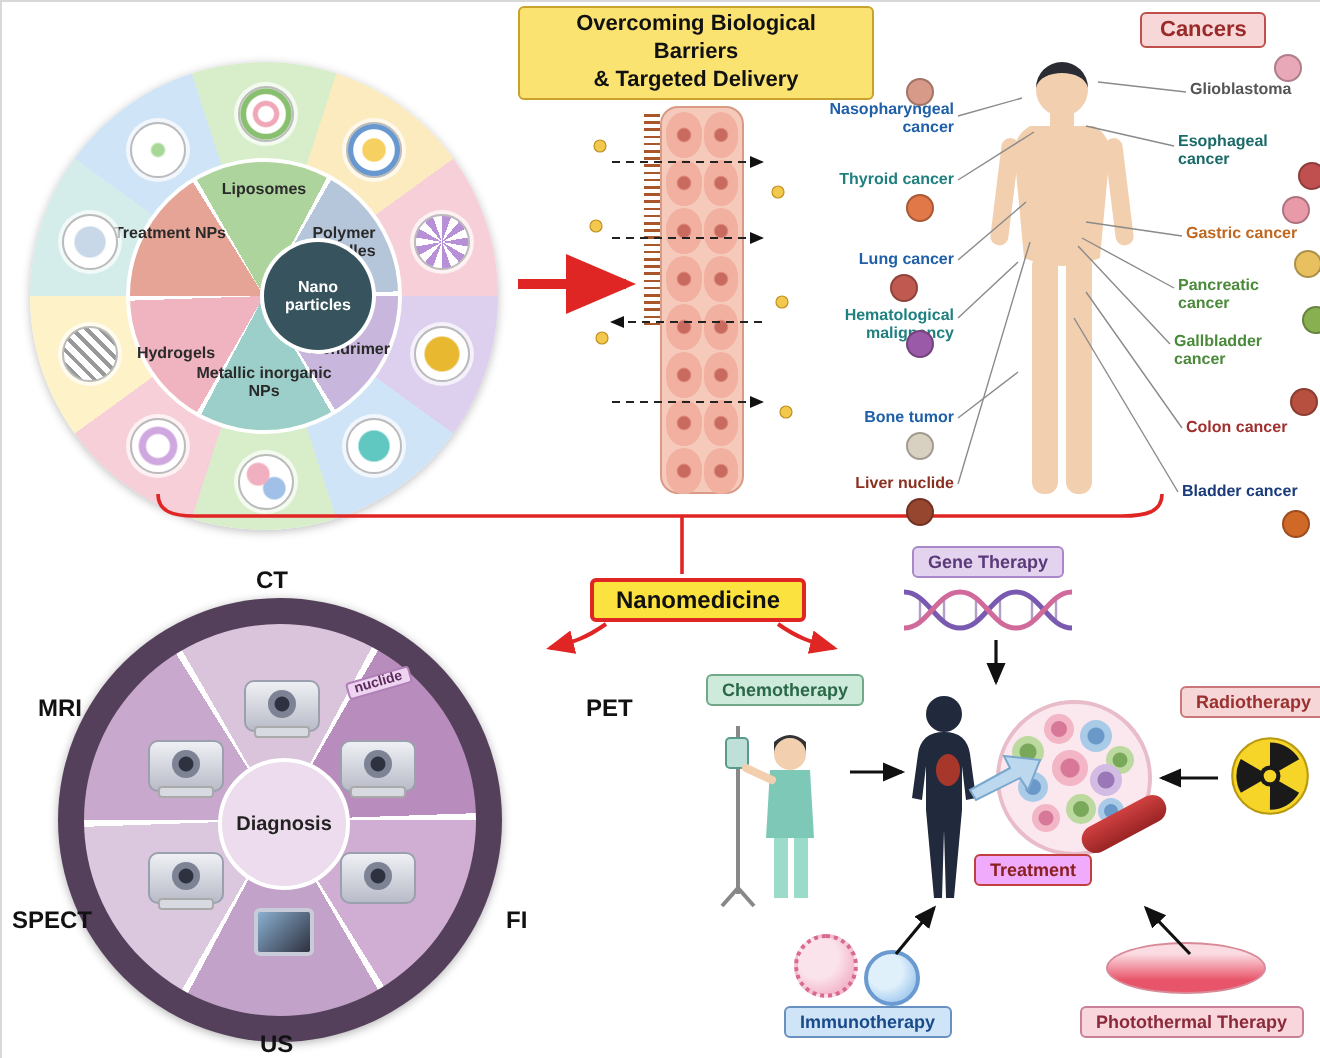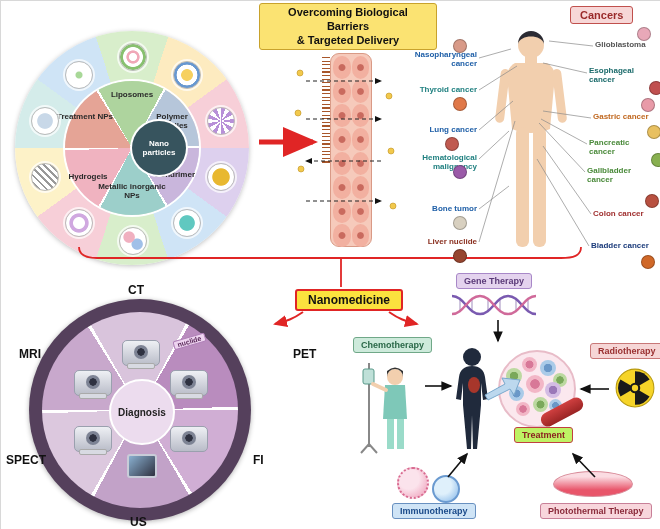--- a/index.html
+++ b/index.html
@@ -256,21 +256,21 @@
     <div class="ccell" style="left:53px;top:21px;width:14px;height:14px;background:radial-gradient(circle,#7aa85a 0 35%,#bcd9a0 40%);"></div>
     <div class="ccell" style="left:9px;top:34px;width:15px;height:15px;background:radial-gradient(circle,#6a98c8 0 35%,#aacbe8 40%);"></div>
     <div class="ccell" style="left:26px;top:23px;width:18px;height:18px;background:radial-gradient(circle,#d87898 0 35%,#f2b6c6 40%);"></div>
     <div class="ccell" style="left:45px;top:30px;width:16px;height:16px;background:radial-gradient(circle,#9a78b8 0 35%,#d3bce4 40%);"></div>
     <div class="ccell" style="left:16px;top:50px;width:14px;height:14px;background:radial-gradient(circle,#d87898 0 35%,#f2b6c6 40%);"></div>
     <div class="ccell" style="left:33px;top:45px;width:15px;height:15px;background:radial-gradient(circle,#7aa85a 0 35%,#bcd9a0 40%);"></div>
     <div class="ccell" style="left:49px;top:47px;width:13px;height:13px;background:radial-gradient(circle,#6a98c8 0 35%,#aacbe8 40%);"></div>
   </div>
   <div class="vessel"></div>
 
-  <div class="therapy-box" style="left:486px;top:426px;background:#bef264;border-color:#c04040;color:#8a2020;margin-left:27px;">Treatment</div>
+  <div class="therapy-box" style="left:486px;top:426px;background:#f0abfc;border-color:#c04040;color:#8a2020;">Treatment</div>
 
   <div class="immuno-cell" style="left:396px;top:466px;width:28px;height:28px;background:radial-gradient(circle at 35% 35%,#fbe3ec 0 40%,#f3b8cc 75%);border:2px dotted #d86a90;"></div>
   <div class="immuno-cell" style="left:431px;top:474px;width:24px;height:24px;background:radial-gradient(circle at 35% 35%,#dff0fb 0 40%,#a8cdf0 75%);border:2px solid #6a9ad0;"></div>
   <div class="therapy-box" style="left:391px;top:502px;background:#cfe4f6;border-color:#6890c0;color:#1a4a8a;">Immunotherapy</div>
 
   <div class="lens"></div>
   <div class="therapy-box" style="left:539px;top:502px;background:#f8d6dc;border-color:#c88098;color:#8a2a3a;">Photothermal Therapy</div>
 
   <svg class="overlay" width="660" height="529">
     <defs>

